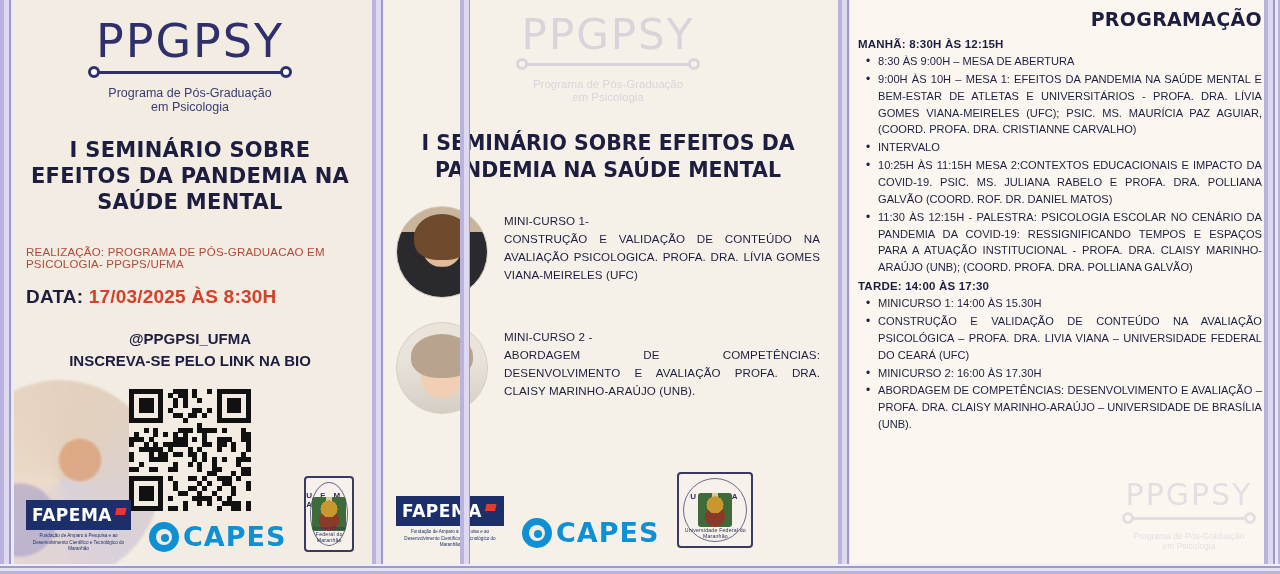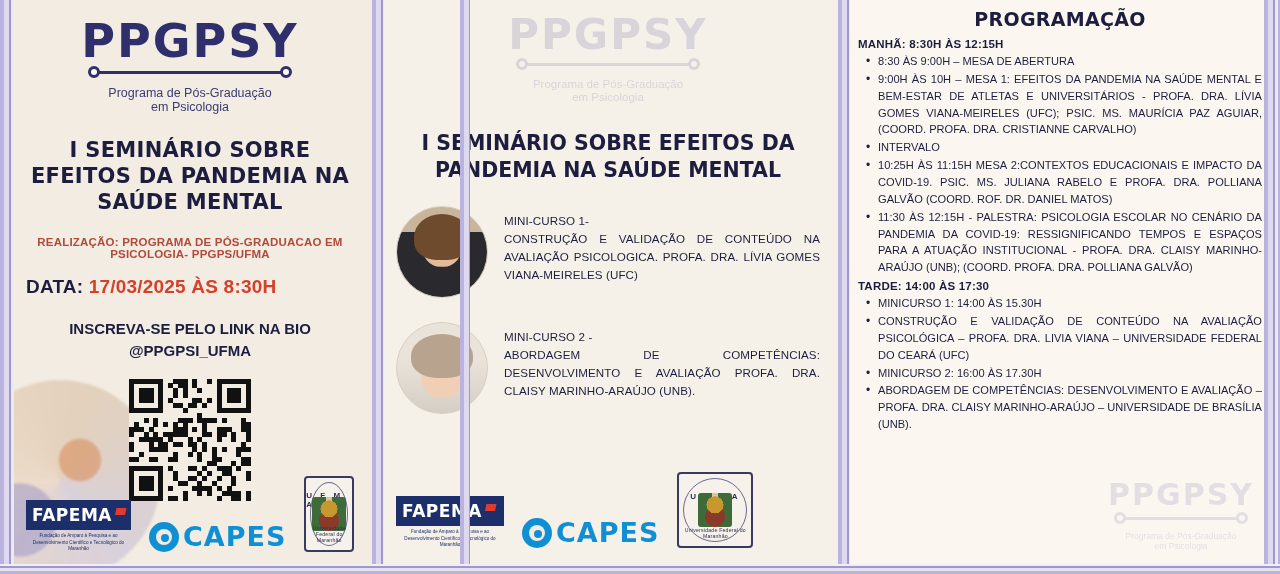--- a/index.html
+++ b/index.html
@@ -60,21 +60,21 @@
       radial-gradient(circle at 60% 40%, rgba(215,120,60,0.45) 0 12%, transparent 13%),
       radial-gradient(circle at 30% 70%, rgba(150,145,200,0.5) 0 18%, transparent 19%),
       conic-gradient(from 20deg, rgba(200,160,120,0.35), rgba(170,160,205,0.35), rgba(225,180,150,0.3), rgba(200,160,120,0.35));
     filter: blur(1px);
     pointer-events: none;
   }
 
   .logo-ppgpsy { text-align: center; margin-top: 4px; }
   .logo-word {
     font-family: "DejaVu Sans", sans-serif;
-    font-weight: bold;
+    font-weight: normal;
     letter-spacing: 2px;
     color: #2e2f6b;
     line-height: 1;
   }
   .logo-sub {
     color: #3b3b72;
     line-height: 1.15;
     margin-top: 8px;
   }
   .logo-rule {
@@ -96,24 +96,23 @@
     margin-top: 22px;
     text-align: center;
     font-family: "DejaVu Sans", sans-serif;
     font-weight: bold;
     font-size: 21px;
     letter-spacing: 0.3px;
     color: #1d1d3f;
     line-height: 1.25;
   }
   .realizacao {
-    margin-top: 20px;
-    text-align: center;
+    margin-top: 30px;
     color: #b04a3a;
-    font-weight: bold;
+    font-weight: normal;
     font-size: 11.5px;
     letter-spacing: 0.2px;
   }
   .info-line {
     margin-top: 16px;
     font-size: 19px;
     color: #1d1d3f;
     letter-spacing: 0.2px;
   }
   .info-line .lbl { font-weight: bold; }
@@ -293,21 +292,21 @@
 
   
   .panel-3 {
     position: relative;
     width: 442px; height: 100%;
     background: #fbf7f0;
     padding: 8px 18px 0 20px;
     overflow: hidden;
   }
   .prog-title {
-    text-align: center;
+    text-align: right;
     font-family: "DejaVu Sans", sans-serif;
     font-weight: bold; font-size: 19px; color: #1d1d3f;
     letter-spacing: .3px;
     margin-bottom: 8px;
   }
   .sched-head {
     font-weight: bold; font-size: 11.5px; color: #1d1d3f;
     margin: 4px 0 3px;
     letter-spacing: .2px;
   }
@@ -358,22 +357,22 @@
 
     <div class="realizacao">REALIZAÇÃO: PROGRAMA DE PÓS-GRADUACAO EM  PSICOLOGIA- PPGPS/UFMA</div>
 
     <div class="info-line">
       <span class="lbl">DATA:</span>
       <span class="val-red">17/03/2025 ÀS 8:30H</span>
     </div>
 
 
     <div class="inscreva">
+      <div>@PPGPSI_UFMA</div>
       <div>INSCREVA-SE PELO LINK NA BIO</div>
-      <div>@PPGPSI_UFMA</div>
     </div>
 
     <div class="qr" id="qr">
         <div class="cell" style="left: 0px; top: 0px; width: 5px; height: 5px;"></div>
         <div class="cell" style="left: 4.88px; top: 0px; width: 5px; height: 5px;"></div>
         <div class="cell" style="left: 9.76px; top: 0px; width: 5px; height: 5px;"></div>
         <div class="cell" style="left: 14.64px; top: 0px; width: 5px; height: 5px;"></div>
         <div class="cell" style="left: 19.52px; top: 0px; width: 5px; height: 5px;"></div>
         <div class="cell" style="left: 24.4px; top: 0px; width: 5px; height: 5px;"></div>
         <div class="cell" style="left: 29.28px; top: 0px; width: 5px; height: 5px;"></div>

